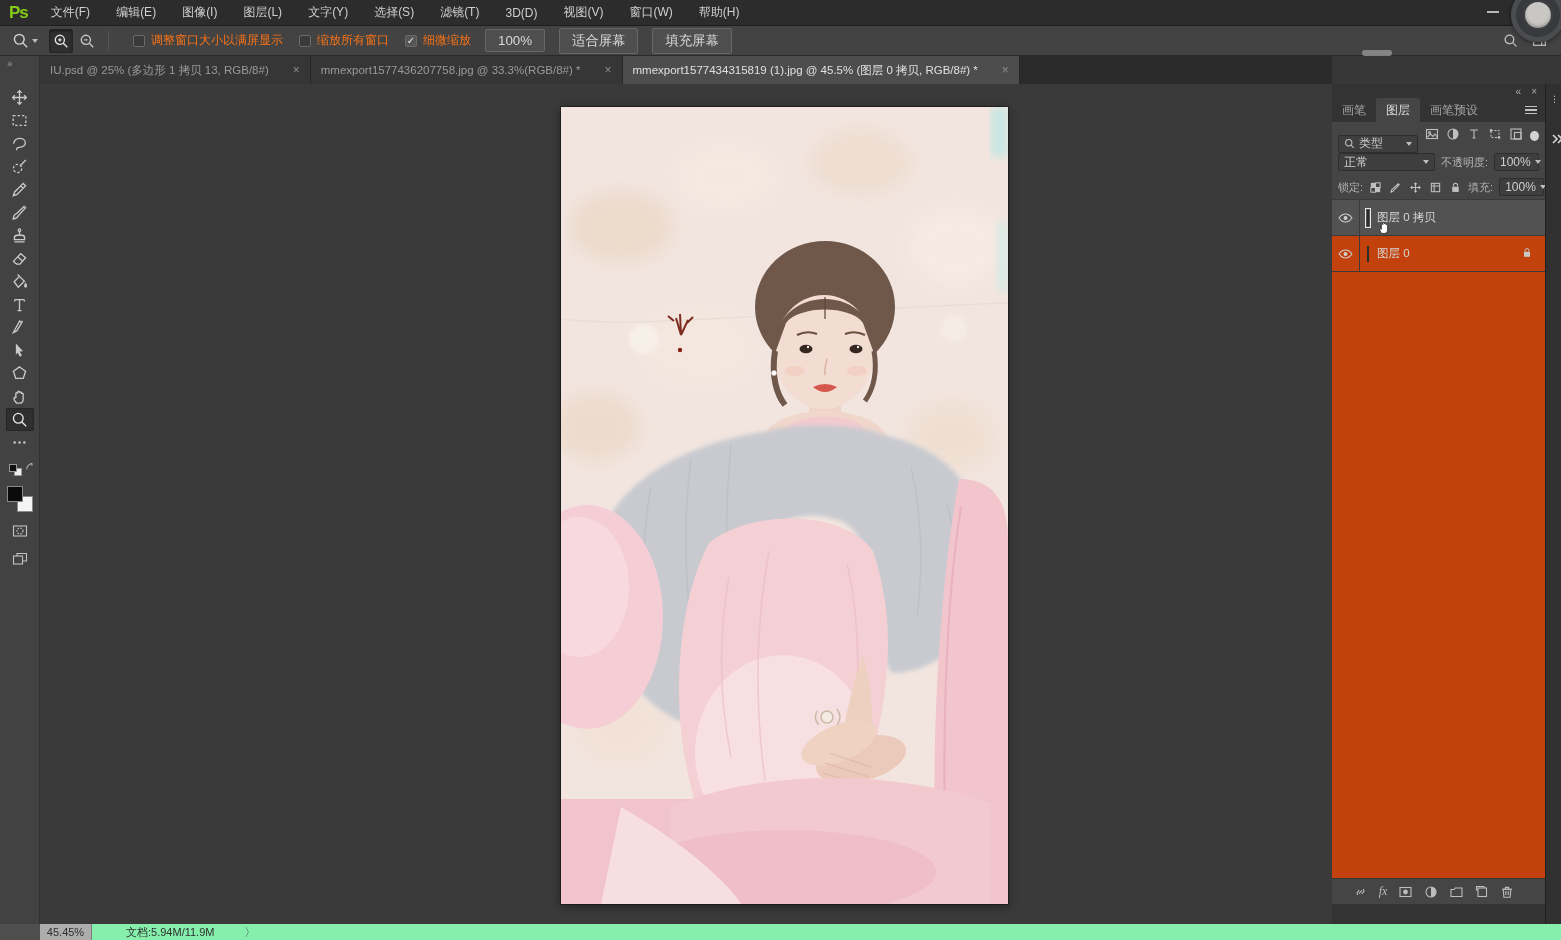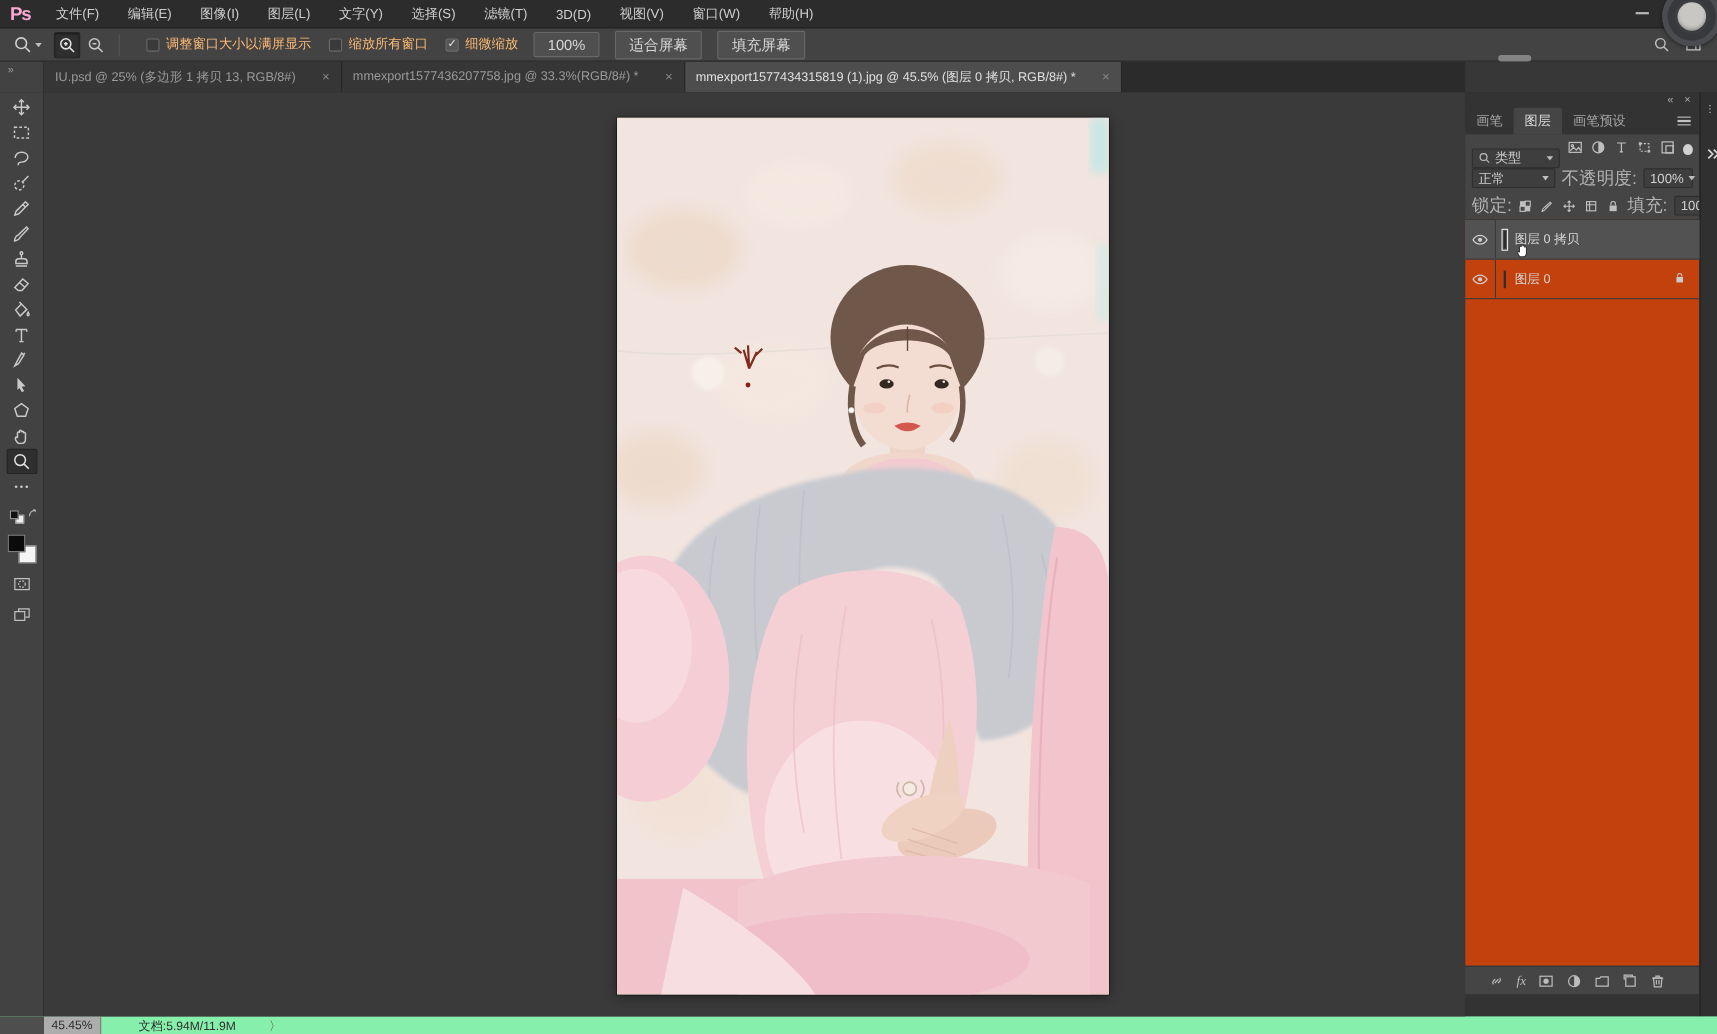--- a/index.html
+++ b/index.html
@@ -25,21 +25,21 @@
   .optionsbar { height:30px; background:#434343; border-bottom:1px solid #2a2a2a;
     display:flex; align-items:center; flex:0 0 auto; position:relative; }
   .opt-tool { display:flex; align-items:center; gap:3px; padding:0 10px 0 12px; }
   .caret-down { width:0; height:0; border-left:3.5px solid transparent; border-right:3.5px solid transparent; border-top:4px solid #bdbdbd; }
   .opt-sep { width:1px; height:20px; background:#555; margin:0 8px; }
   .zbtn { width:24px; height:24px; display:flex; align-items:center; justify-content:center; border-radius:2px; margin:0 1px; }
   .zbtn.active { background:#2f2f2f; border:1px solid #252525; box-shadow:inset 0 1px 2px rgba(0,0,0,.5); }
   .cb-group { display:flex; align-items:center; gap:6px; margin-left:16px; }
   .checkbox { width:12px; height:12px; background:#3a3a3a; border:1px solid #6a6a6a; border-radius:2px;
     display:flex; align-items:center; justify-content:center; font-size:10px; color:#e9e9e9; line-height:1; }
-  .cb-label { color:#fdba74; }
+  .cb-label { color:#f97316; }
   .opt-btn { margin-left:14px; padding:3px 12px; background:#4f4f4f; border:1px solid #686868; border-radius:2px; color:#d8d8d8; }
   .opt-right { position:absolute; right:14px; top:0; height:100%; display:flex; align-items:center; gap:14px; }
 
   
   .midrow { height:28px; display:flex; flex:0 0 auto; background:#2b2b2b; }
   .toolbar-top { width:40px; background:#424242; border-right:1px solid #313131; color:#9a9a9a; font-size:10px; padding:2px 0 0 7px; }
   .tabbar { flex:1; display:flex; align-items:stretch; background:#2b2b2b; overflow:hidden; }
   .tab { display:flex; align-items:center; gap:24px; padding:0 10px; background:#363636; border-right:1px solid #262626;
     color:#9a9a9a; font-size:11.5px; white-space:nowrap; }
   .tab.active { background:#4d4d4d; color:#e0e0e0; }
@@ -87,21 +87,21 @@
   .panel-body { background:#454545; flex:1; display:flex; flex-direction:column; }
   .prow { display:flex; align-items:center; padding:0 6px; flex:0 0 auto; }
   .filter-row { height:27px; gap:7px; }
   .pfield { background:#3e3e3e; border:1px solid #2e2e2e; border-radius:2px; height:18px; display:flex; align-items:center; padding:0 5px; gap:4px; color:#cfcfcf; }
   .pfield .caret-down { margin-left:auto; }
   .search-drop { width:90px;margin-top:16px; }
   .ficon svg { stroke:#bfbfbf; fill:none; stroke-width:1.1; }
   .filter-toggle { width:10px; height:10px; border-radius:50%; background:#d2d2d2; margin-left:auto; }
   .blend-row { height:26px; gap:6px; }
   .blend-select { width:98px; }
-  .plabel { color:#b3b3b3; font-size:16px; white-space:nowrap; }
+  .plabel { color:#b3b3b3; font-size:11px; white-space:nowrap; }
   .val-box { width:45px; }
   .lock-row { height:24px; gap:6px; }
   .lockicons { display:flex; gap:7px; align-items:center; }
   .lockicons svg { stroke:#c3c3c3; fill:none; stroke-width:1.1; }
 
   .layers-list { flex:1; background:#c2410c; border-top:1px solid #393939; }
   .layer-row { height:36px; display:flex; align-items:center; border-bottom:1px solid #3a3a3a; position:relative; }
   .layer-row.selected { background:#525252; }
   .eye-cell { width:28px; display:flex; align-items:center; justify-content:center; border-right:1px solid #3a3a3a; align-self:stretch; }
   .eye-cell svg { stroke:#cfcfcf; fill:none; stroke-width:1; }
@@ -126,21 +126,21 @@
   .zoom-box { width:52px; height:100%; background:#adadad; border-right:1px solid #7d7d7d; display:flex; align-items:center; justify-content:center; }
   .doc-info { margin-left:34px; }
   .status-chevron { margin-left:30px; color:#4a4a4a; }
 </style>
 </head>
 <body>
 
 <div class="app">
 
   <div class="menubar">
-    <span class="ps-logo" style="color:#f9a8d4;">Ps</span>
+    <span class="ps-logo" style="color:#84cc16;">Ps</span>
     <span class="menu-item">文件(F)</span>
     <span class="menu-item">编辑(E)</span>
     <span class="menu-item">图像(I)</span>
     <span class="menu-item">图层(L)</span>
     <span class="menu-item">文字(Y)</span>
     <span class="menu-item">选择(S)</span>
     <span class="menu-item">滤镜(T)</span>
     <span class="menu-item">3D(D)</span>
     <span class="menu-item">视图(V)</span>
     <span class="menu-item">窗口(W)</span>

